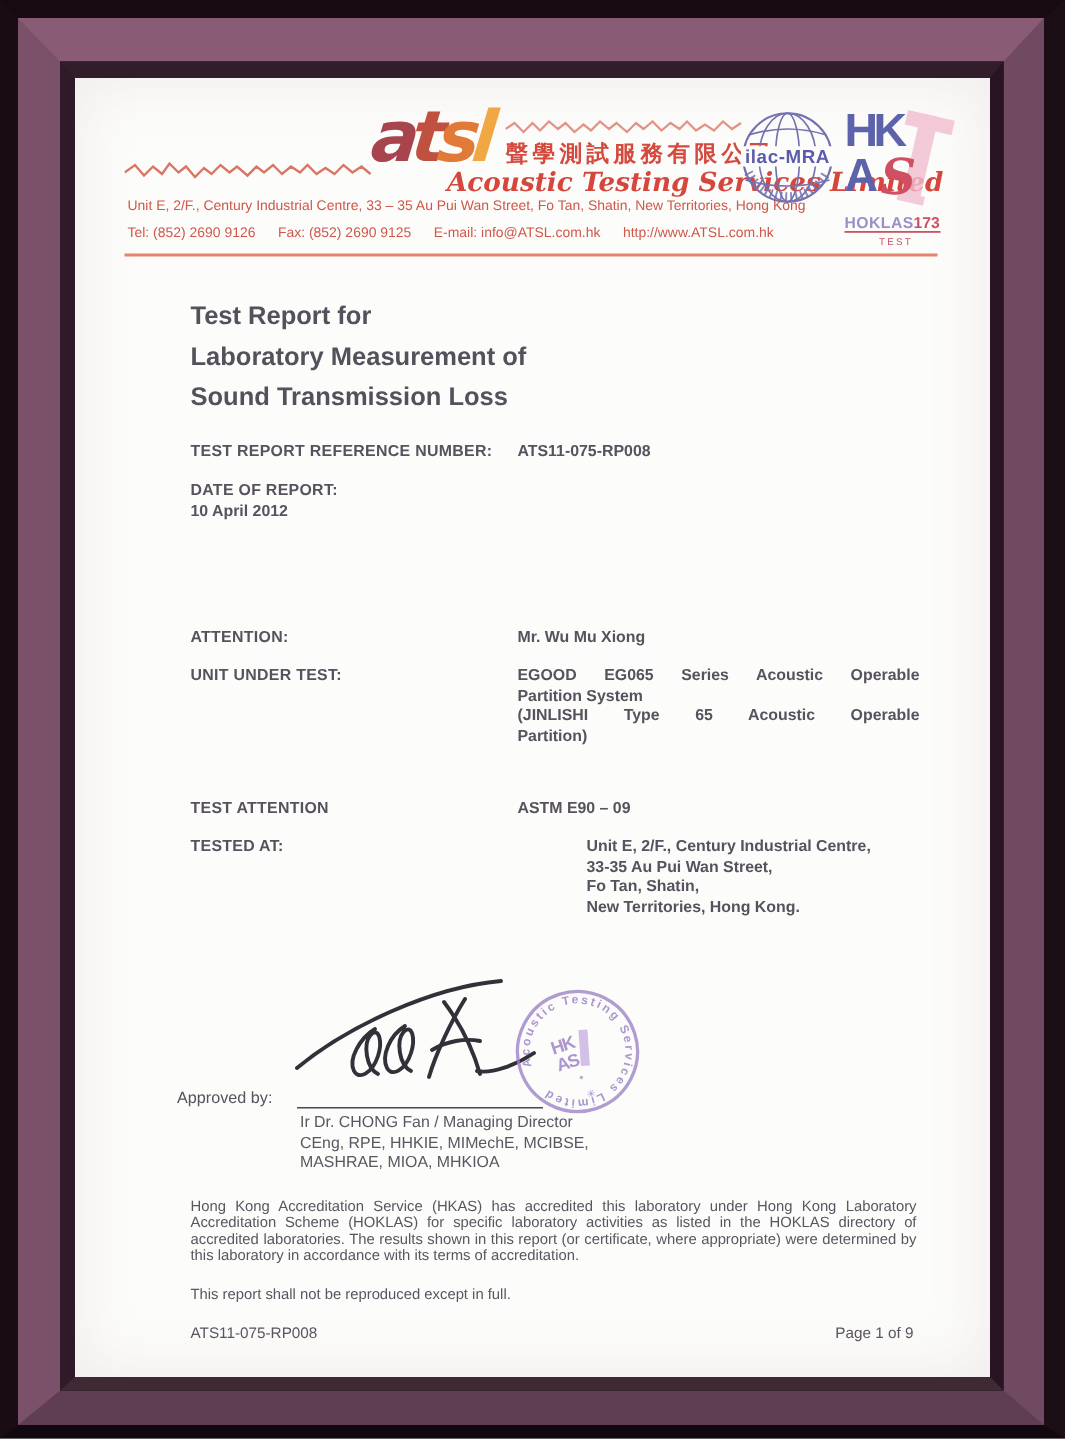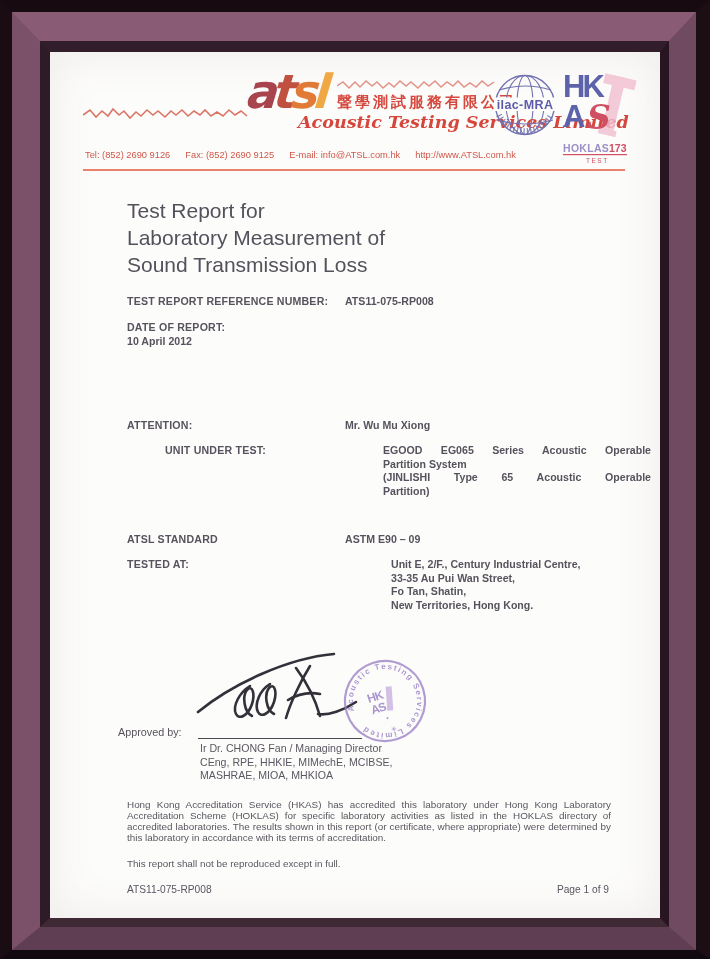--- a/index.html
+++ b/index.html
@@ -25,21 +25,21 @@
   .cn-name { left:287px; top:41px; font-family:"DejaVu Serif", serif; font-size:15px; font-weight:bold;
              color:#d5493f; letter-spacing:3px; white-space:nowrap; }
   .script-name { left:248px; top:60px; font-family:"DejaVu Serif", serif; font-style:italic; font-weight:bold;
                  font-size:17.5px; color:#d5463c; white-space:nowrap; }
   .addr1 { left:35px; top:80px; font-size:9.3px; color:#cf5749; width:448px; white-space:nowrap; }
   .addr2 { left:35px; top:98px; font-size:9.3px; color:#cf5749; white-space:nowrap; }
   .addr2 span { margin-right:15px; }
   .hrule { left:33px; top:117px; width:542px; height:2px; background:#e8826d; }
 
   
-  .title { left:77px; top:145px; font-size:21px; font-weight:normal; line-height:27px; color:#55515c; }
+  .title { left:77px; top:145px; font-size:17px; font-weight:bold; line-height:27px; color:#55515c; }
 
   
   .field { left:77px; display:flex; font-size:10.6px; font-weight:bold; color:#57525d; line-height:13.5px; }
   .field .lbl { width:218px; flex:none; letter-spacing:0.2px; }
   .field .val { width:268px; }
   .just { text-align:justify; text-align-last:justify; }
   .addr-block { margin-top:10px; }
 
   
   .approved-label { left:68px; top:674px; font-size:10.8px; color:#57525d; }
@@ -96,20 +96,21 @@
       <rect x="15" y="2" width="12" height="56" fill="#f2bed0"></rect>
       <rect x="12" y="56" width="18" height="6" fill="#f2bed0"></rect>
     </g>
     <text x="25" y="59" font-family="DejaVu Serif, serif" font-weight="bold" font-style="italic" font-size="33" fill="#cf4f63">S</text>
     <text x="1" y="82" font-family="Liberation Sans, sans-serif" font-weight="bold" font-size="10.5" fill="#9d8fc6" letter-spacing="0.3">HOKLAS</text>
     <text x="47" y="82" font-family="Liberation Sans, sans-serif" font-weight="bold" font-size="10.5" fill="#cf4f63">173</text>
     <rect x="1" y="84" width="64" height="1.2" fill="#cf4f63"></rect>
     <text x="24" y="93" font-family="Liberation Sans, sans-serif" font-size="6.5" fill="#cf4f63" letter-spacing="1.5">TEST</text>
   </svg>
 
+  <div class="abs addr1">Unit E, 2/F., Century Industrial Centre, 33 – 35 Au Pui Wan Street, Fo Tan, Shatin, New Territories, Hong Kong</div>
   <div class="abs addr2">
     <span>Tel: (852) 2690 9126</span><span>Fax: (852) 2690 9125</span><span>E-mail: info@ATSL.com.hk</span><span>http://www.ATSL.com.hk</span>
   </div>
   <div class="abs hrule"></div>
 
   <div class="abs title">
     <div>Test Report for</div>
     <div>Laboratory Measurement of</div>
     <div>Sound Transmission Loss</div>
   </div>
@@ -123,32 +124,32 @@
     <div class="lbl">DATE OF REPORT:</div>
     <div class="val">10 April 2012</div>
   </div>
 
 
   <div class="abs field" style="top:367px;">
     <div class="lbl">ATTENTION:</div>
     <div class="val">Mr. Wu Mu Xiong</div>
   </div>
 
-  <div class="abs field" style="top:392px;margin-left:38px;">
+  <div class="abs field" style="top:392px;">
     <div class="lbl">UNIT UNDER TEST:</div>
     <div class="val">
       <div class="just">EGOOD EG065 Series Acoustic Operable</div>
       <div>Partition System</div>
       <div class="just">(JINLISHI Type 65 Acoustic Operable</div>
       <div>Partition)</div>
     </div>
   </div>
 
   <div class="abs field" style="top:481px;">
-    <div class="lbl">ATSL STANDARD</div>
+    <div class="lbl">TEST ATTENTION</div>
     <div class="val">ASTM E90 – 09</div>
   </div>
 
   <div class="abs field" style="top:506px;gap:46px;">
     <div class="lbl">TESTED AT:</div>
     <div class="val">
       <div>Unit E, 2/F., Century Industrial Centre,</div>
       <div>33-35 Au Pui Wan Street,</div>
       <div>Fo Tan, Shatin,</div>
       <div>New Territories, Hong Kong.</div>

